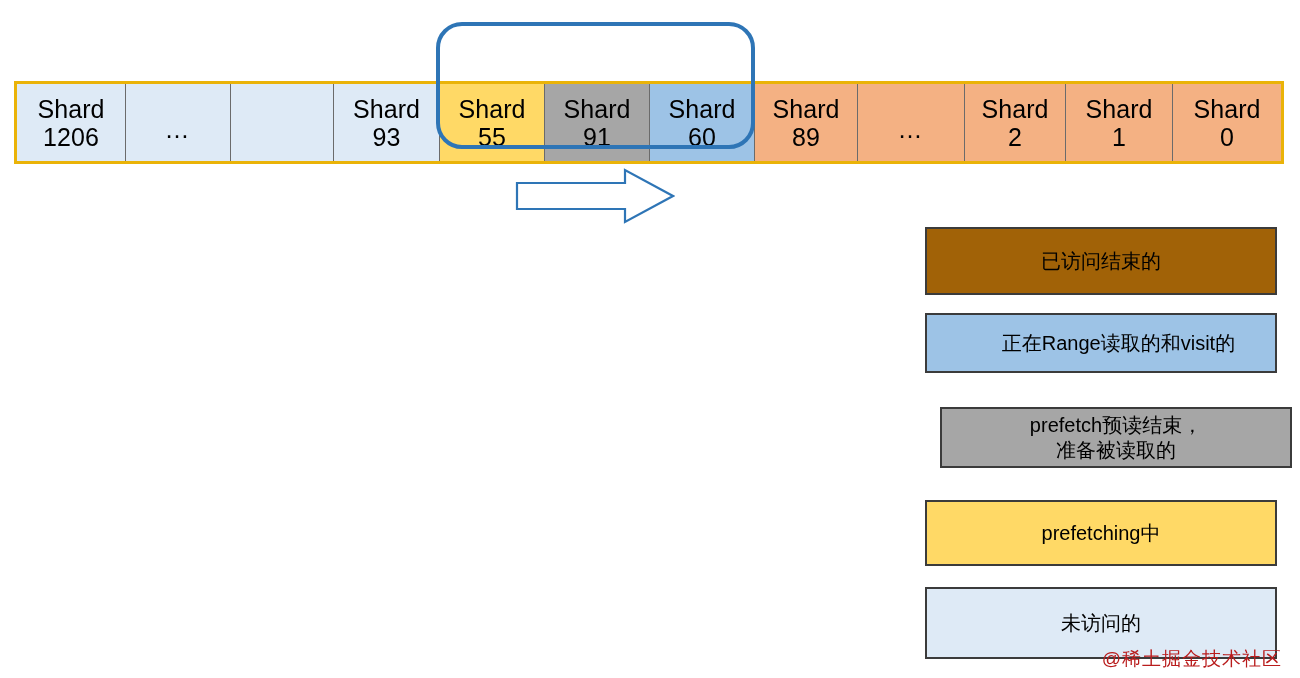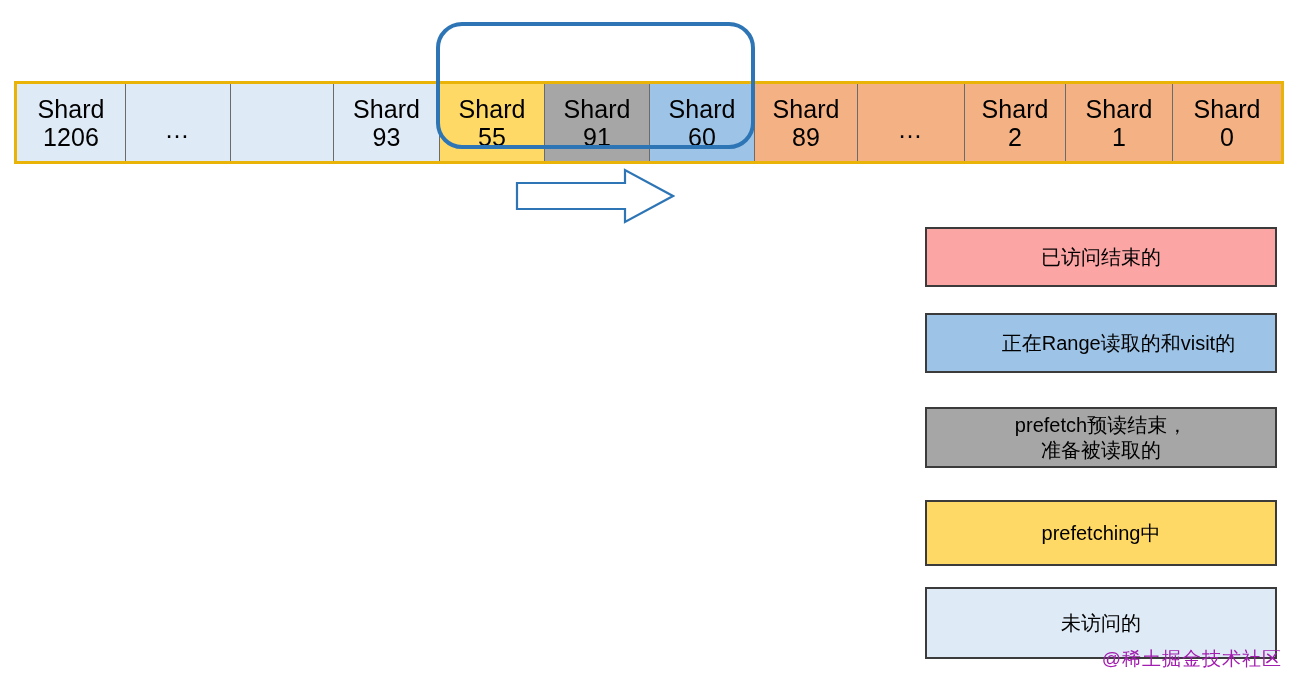--- a/index.html
+++ b/index.html
@@ -95,21 +95,21 @@
     line-height: 1.25;
   }
   .legend-item .lt { display: block; white-space: pre-line; }
 
   
   #watermark {
     position: absolute;
     right: 18px;
     bottom: 6px;
     font-size: 19px;
-    color: #a21caf;
+    color: #b91c1c;
     letter-spacing: 1px;
     user-select: none;
     margin-top: 22px;
   }
 </style>
 </head>
 <body>
 
 <div id="shard-strip">
     <div class="shard-cell" style="width: 109px; background: rgb(222, 234, 246);">
@@ -159,27 +159,27 @@
 
 <div id="highlight-box"></div>
 
 <div id="direction-arrow">
   <svg width="160" height="56" viewBox="0 0 160 56" xmlns="http://www.w3.org/2000/svg">
     <polygon points="2,15 110,15 110,2 158,28 110,54 110,41 2,41" fill="#ffffff" stroke="#2E75B6" stroke-width="2.2" stroke-linejoin="miter"></polygon>
   </svg>
 </div>
 
 <div id="legend">
-    <div class="legend-item" style="top: 0px; height: 60px; background: #fca5a5;">
+    <div class="legend-item" style="top: 0px; height: 68px; background: #a16207;">
       <span class="lt">已访问结束的</span>
     </div>
     <div class="legend-item" style="top: 86px; height: 60px; background: rgb(157, 195, 230); padding-left: 35px;">
       <span class="lt">正在Range读取的和visit的</span>
     </div>
-    <div class="legend-item" style="top: 180px; height: 61px; background: rgb(166, 166, 166);">
+    <div class="legend-item" style="top: 180px; height: 61px; background: rgb(166, 166, 166); margin-left: 15px;">
       <span class="lt">prefetch预读结束，
 准备被读取的</span>
     </div>
     <div class="legend-item" style="top: 273px; height: 66px; background: rgb(255, 217, 102);">
       <span class="lt">prefetching中</span>
     </div>
     <div class="legend-item" style="top: 360px; height: 72px; background: rgb(222, 234, 246);">
       <span class="lt">未访问的</span>
     </div>
   </div>

